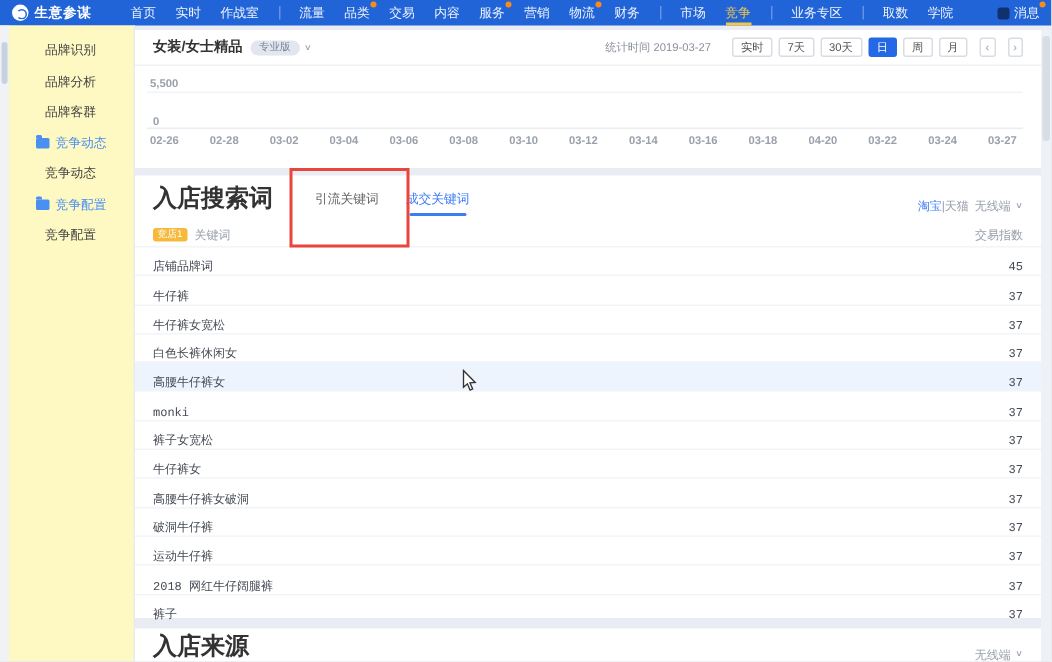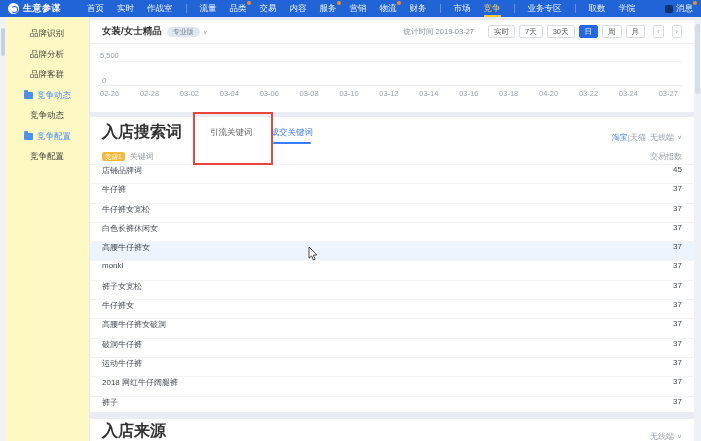--- a/index.html
+++ b/index.html
@@ -58,21 +58,21 @@
   .cat-name { font-size:9.5px; font-weight:bold; color:#333; }
   .edition-pill { margin-left:5px; background:#e2e6ee; color:#7a8599; font-size:7px;
                   border-radius:7px; padding:1px 6px; line-height:8px; }
   .chev { font-size:7px; color:#9aa3b0; margin-left:3px; transform:scaleY(.8); display:inline-block; }
   .trend-right { margin-left:auto; display:flex; align-items:center; gap:8px; }
   .stat-time { font-size:7.5px; color:#8a919c; margin-right:6px; }
   .tbtn { font-size:7.5px; color:#555; background:#fff; border:1px solid #d9dde3; border-radius:2px;
           padding:1px 5px; line-height:9px; cursor:pointer; white-space:nowrap; }
   .tbtn.active { background:#2468e5; border-color:#2468e5; color:#fff; }
   .tbtn.arrow { padding:1px 3px; color:#98a0ab; }
-  .chart { position:relative; height:67px; }
+  .chart { position:relative; height:67px;font-weight:bold; }
   .y-top { position:absolute; left:10px; top:7px; font-size:7.5px; color:#9aa1ab; }
   .y-zero { position:absolute; left:12px; top:32px; font-size:7.5px; color:#9aa1ab; }
   .gridline { position:absolute; left:8px; right:12px; height:1px; background:#f1f3f6; }
   .g1 { top:17px; } .g2 { top:41px; background:#e9ecf0; }
   .x-labels { position:absolute; left:10px; right:16px; top:45px; display:flex;
               justify-content:space-between; }
   .x-labels span { font-size:7.5px; color:#9aa1ab; }
 
   
   .card-words { top:100px; height:295px; }
@@ -84,22 +84,22 @@
   .tab.active::after { content:""; position:absolute; left:2px; right:2px; bottom:3px; height:2px;
                        background:#3b7cf7; border-radius:1px; }
   .plat-filter { margin-left:auto; font-size:8px; color:#98a0ab; display:flex; align-items:center; gap:0;margin-top:10px; }
   .plat-filter .hl { color:#3b7cf7; }
   .tbl-head { height:16px; display:flex; align-items:center; padding:0 12px; margin-top:1px; }
   .store-badge { background:#f6b93b; color:#fff; font-size:6.5px; padding:1px 3px; border-radius:2px;
                  line-height:7px; }
   .col-kw { font-size:8px; color:#98a0ab; margin-left:5px; }
   .col-val { font-size:8px; color:#98a0ab; margin-left:auto; }
   .rows { position:absolute; left:0; right:0; top:47px; }
-  .trow { height:19.3px; display:flex; align-items:flex-start; padding:0 12px;
-          border-top:1px solid #f3f4f7; cursor:pointer; }
+  .trow { height:19.3px; display:flex; align-items:flex-end; padding:0 12px;
+          border-top:1px solid #f3f4f7; cursor:pointer;font-family:Liberation Mono, monospace; }
   .trow.hover { background:#edf4fd; }
   .kw { font-size:8px; color:#454b54; }
   .val { font-size:8px; color:#454b54; margin-left:auto; }
 
   
   .card-src { top:402px; height:36px; }
   .src-head { height:24px; display:flex; align-items:center; padding:0 12px; }
 
   
   .red-box { position:absolute; left:193px; top:112px; width:80px; height:53px;

